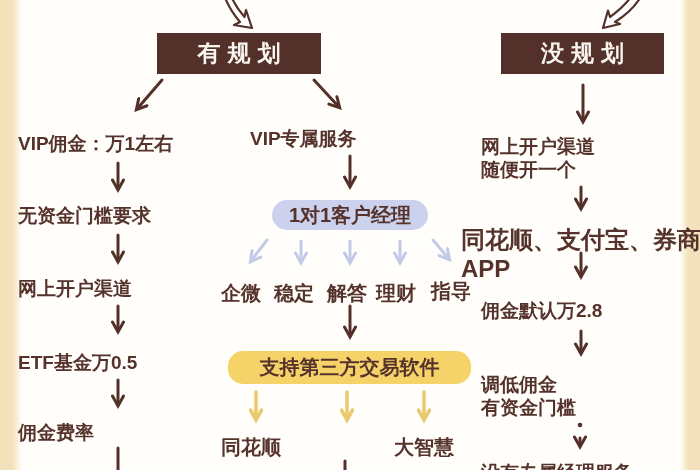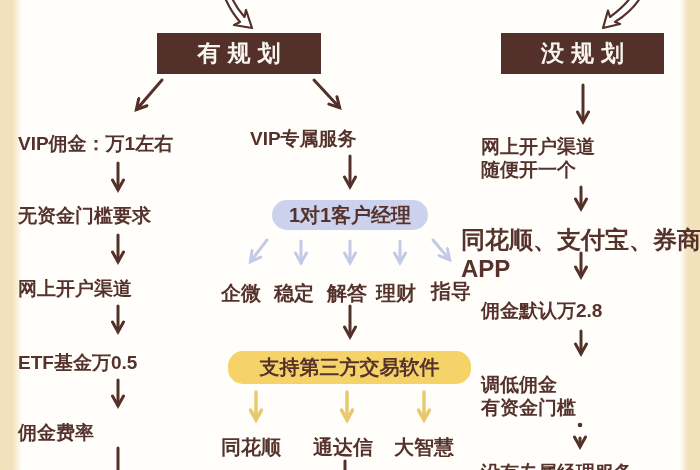--- a/index.html
+++ b/index.html
@@ -71,21 +71,20 @@
 
   <div class="label" style="left:221px;top:281px;width:52px;font-size:20px;">企微</div>
   <div class="label" style="left:274px;top:281px;width:52px;font-size:20px;">稳定</div>
   <div class="label" style="left:327px;top:281px;width:52px;font-size:20px;">解答</div>
   <div class="label" style="left:376px;top:281px;width:52px;font-size:20px;">理财</div>
   <div class="label" style="left:431px;top:279px;width:52px;font-size:20px;">指导</div>
 
   <div class="hl-box software-box" style="left:228px;top:351px;width:243px;height:33px;">支持第三方交易软件</div>
 
   <div class="label" style="left:221px;top:435px;width:64px;font-size:20px;">同花顺</div>
-  <div class="label" style="left:313px;top:435px;width:64px;font-size:20px;">通达信</div>
   <div class="label" style="left:394px;top:435px;width:64px;font-size:20px;">大智慧</div>
 
   <div class="label two-line" style="left:481px;top:135px;width:200px;"><span>网上开户渠道</span><br><span>随便开一个</span></div>
   <div class="label" style="left:461px;top:226px;width:240px;font-size:24px;">同花顺、支付宝、券商APP</div>
   <div class="label" style="left:481px;top:300px;width:200px;">佣金默认万2.8</div>
   <div class="label two-line" style="left:481px;top:373px;width:200px;"><span>调低佣金</span><br><span>有资金门槛</span></div>
   <div class="label" style="left:481px;top:462px;width:200px;">没有专属经理服务</div>
 
   <svg class="overlay" width="700" height="470" viewBox="0 0 700 470">
     <defs>

